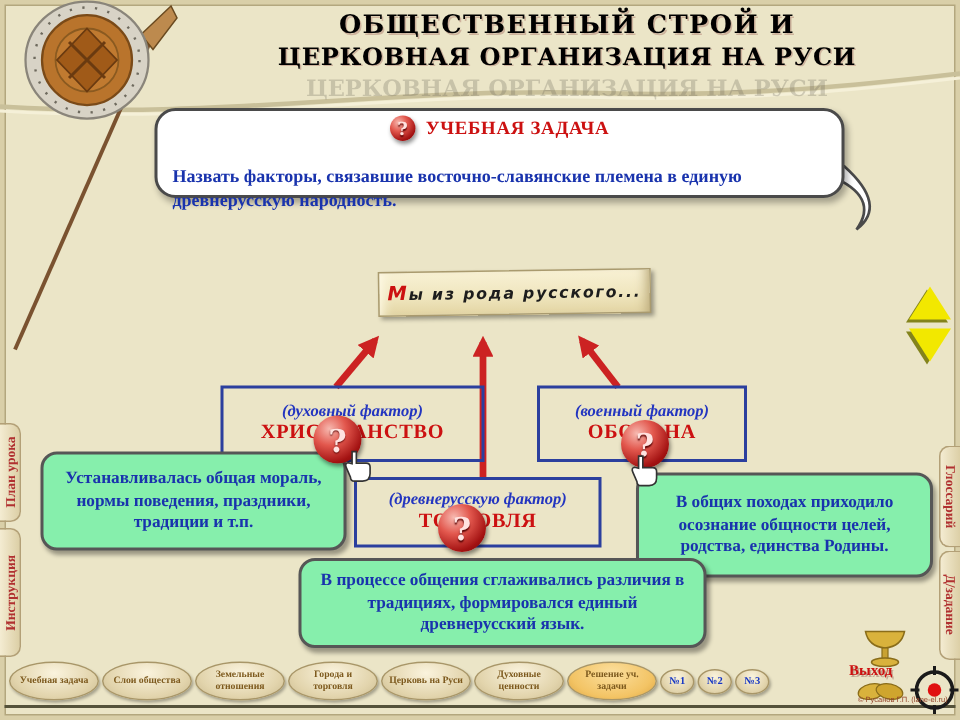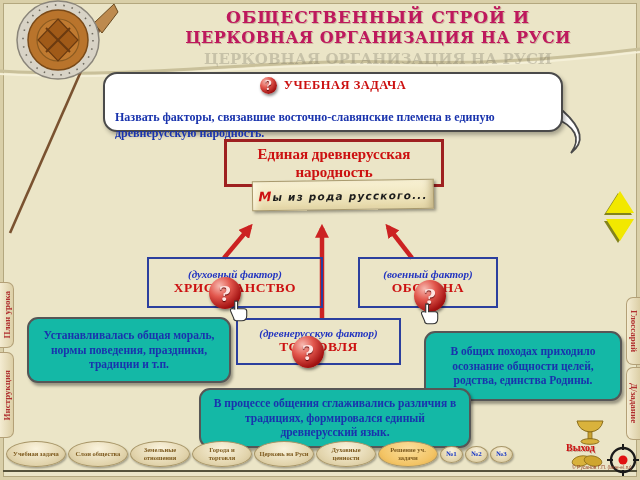--- a/index.html
+++ b/index.html
@@ -6,21 +6,21 @@
   .stage{
     position:relative;width:640px;height:480px;overflow:hidden;
     background:#ebe5c7;
     box-shadow:inset 0 0 0 3px #d9cfa8, inset 0 0 0 4px #b3a77e;
     font-family:"Liberation Serif", serif;
   }
   .abs{position:absolute;}
   svg{display:block;}
 
   
-  .title{left:168px;top:7px;width:420px;text-align:center;color:#be185d;
+  .title{left:168px;top:7px;width:420px;text-align:center;color:#000000;
          font-family:"DejaVu Serif", serif;font-weight:bold;z-index:3;
          text-shadow:1px 1px 0 rgba(120,30,30,.25);}
   .title .l1{font-size:17px;letter-spacing:1px;line-height:1.25;}
   .title .l2{font-size:16px;letter-spacing:.5px;line-height:1.25;}
   .ghost{left:168px;top:50px;width:420px;text-align:center;color:#6e6a5c;opacity:.28;
          font-family:"DejaVu Serif", serif;font-weight:bold;font-size:15px;z-index:1;}
 
   
   .bubble{left:103px;top:72px;width:460px;height:60px;background:#fff;
           border:2px solid #4a4a4a;border-radius:14px;z-index:4;
@@ -53,24 +53,24 @@
   
   .factor{border:2.5px solid #2b3f9e;display:flex;flex-direction:column;align-items:center;
           justify-content:center;text-align:center;z-index:3;box-sizing:border-box;}
   .factor .lab{color:#2335c0;font-style:italic;font-weight:bold;font-size:11px;line-height:1.1;}
   .factor .word{color:#cc1111;font-weight:bold;font-size:13.5px;letter-spacing:.5px;line-height:1.2;}
   .f-spiritual{left:147px;top:257px;width:176px;height:51px;}
   .f-military{left:358px;top:257px;width:140px;height:51px;}
   .f-economic{left:236px;top:318px;width:165px;height:47px;}
 
   
-  .callout{background:#14b8a6;border:2px solid #565656;border-radius:11px;z-index:5;
+  .callout{background:#86efac;border:2px solid #565656;border-radius:11px;z-index:5;
            box-shadow:2px 3px 3px rgba(0,0,0,.35);display:flex;align-items:center;justify-content:center;
            text-align:center;color:#1933ad;font-weight:bold;font-size:11.5px;line-height:1.3;
-           padding:3px 6px;box-sizing:border-box;margin-top:16px;}
+           padding:3px 6px;box-sizing:border-box;}
   .c-left{left:27px;top:301px;width:204px;height:66px;}
   .c-right{left:424px;top:315px;width:198px;height:70px;}
   .c-bottom{left:199px;top:372px;width:272px;height:60px;}
 
   
   .hide-all{left:546px;top:398px;width:82px;height:23px;background:#fff;border:1.5px solid #666;
             border-radius:8px;box-shadow:2px 2px 2px rgba(0,0,0,.3);display:flex;align-items:center;
             justify-content:center;color:#1933ad;font-weight:bold;font-size:9.5px;letter-spacing:.4px;z-index:5;}
 
   
@@ -150,21 +150,20 @@
     <defs>
       <marker id="ah" viewBox="0 0 10 10" refX="7" refY="5" markerWidth="3.1" markerHeight="3.1" orient="auto">
         <path d="M0,0 L10,5 L0,10 Z" fill="#cc2222"></path>
       </marker>
     </defs>
     <line x1="224" y1="258" x2="250" y2="227" stroke="#cc2222" stroke-width="4.5" marker-end="url(#ah)"></line>
     <line x1="322" y1="319" x2="322" y2="228" stroke="#cc2222" stroke-width="4.5" marker-end="url(#ah)"></line>
     <line x1="412" y1="258" x2="388" y2="227" stroke="#cc2222" stroke-width="4.5" marker-end="url(#ah)"></line>
   </svg>
 
-  <div class="abs result-box">Единая древнерусская народность</div>
   <div class="abs scroll">
     <span class="txt">Мы из рода русского...</span>
   </div>
 
   <div class="abs factor f-spiritual">
     <div class="lab">(духовный фактор)</div>
     <div class="word">ХРИСТИАНСТВО</div>
   </div>
   <div class="abs factor f-military">
     <div class="lab">(военный фактор)</div>

